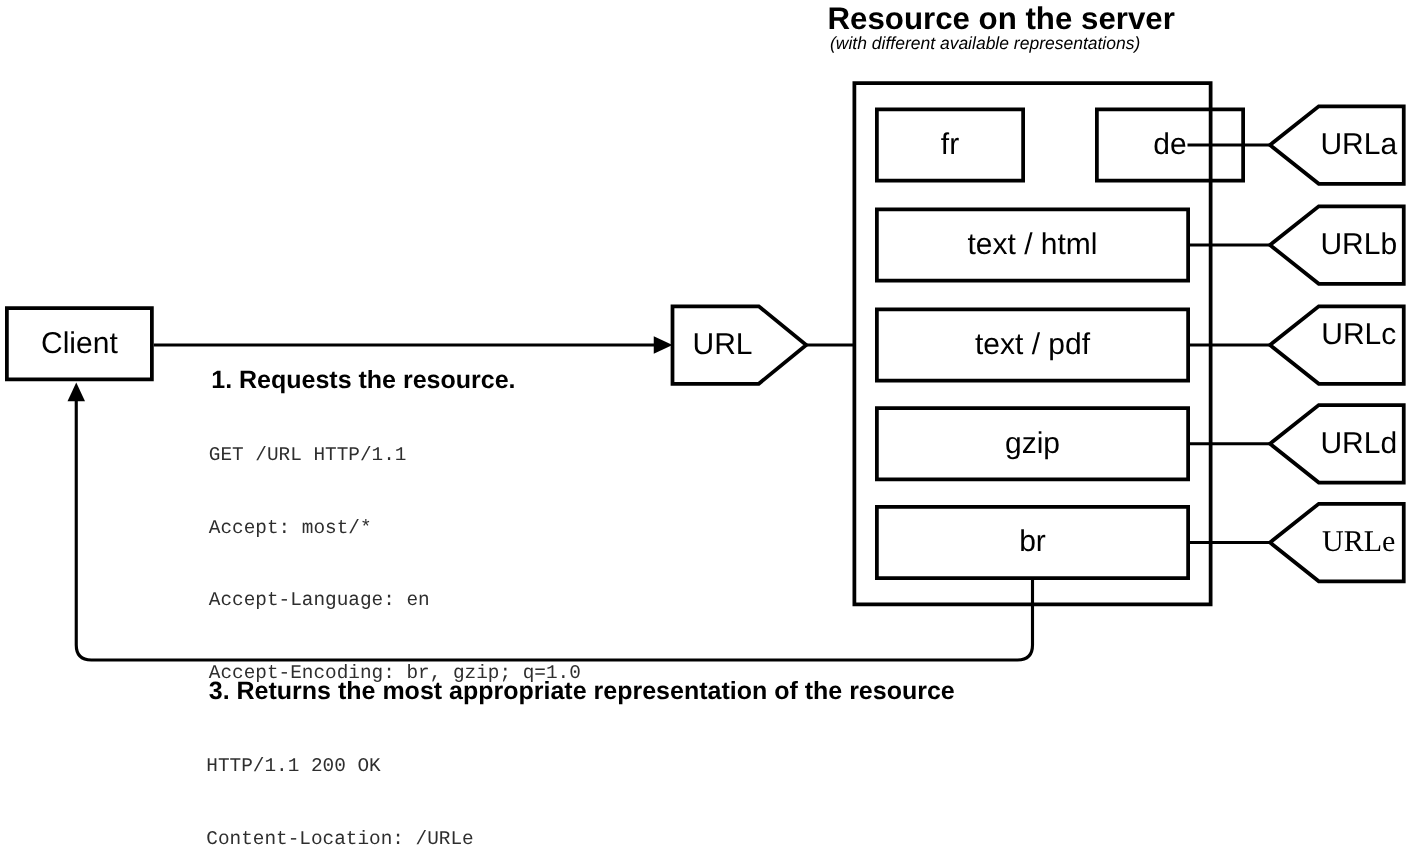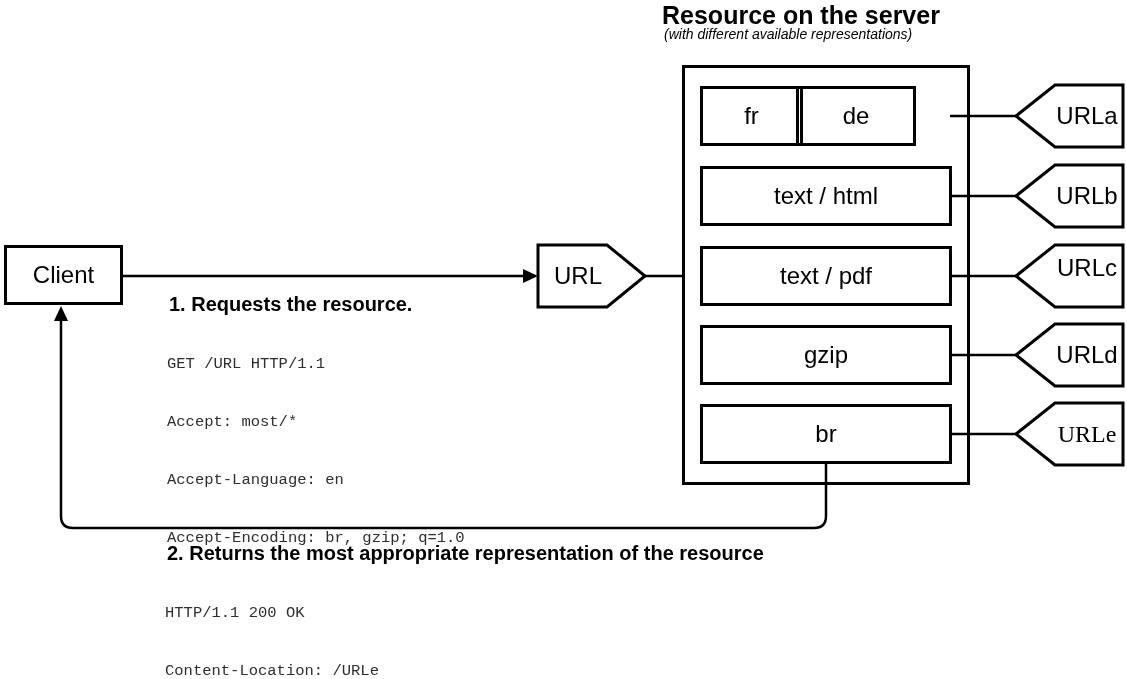--- a/index.html
+++ b/index.html
@@ -107,24 +107,24 @@
     <div class="diagram-subtitle">(with different available representations)</div>
 
     <div class="node-box" style="left:4px; top:245px; width:119px; height:60px;">
       <span class="node-label">Client</span>
     </div>
 
     <div class="shape-label" style="left:540px; top:245px; width:76px; height:62px;">URL</div>
 
     <div class="node-box" style="left:682px; top:65px; width:288px; height:420px;"></div>
 
-    <div class="node-box" style="left:700px; top:86px; width:103px; height:60px;">
+    <div class="node-box" style="left:700px; top:86px; width:120px; height:60px;">
       <span class="node-label">fr</span>
     </div>
-    <div class="node-box" style="left:796px; top:86px; width:120px; height:60px;">
+    <div class="node-box" style="left:876px; top:86px; width:120px; height:60px;">
       <span class="node-label">de</span>
     </div>
 
     <div class="node-box" style="left:700px; top:166px; width:252px; height:60px;">
       <span class="node-label">text / html</span>
     </div>
 
     <div class="node-box" style="left:700px; top:246px; width:252px; height:60px;">
       <span class="node-label">text / pdf</span>
     </div>
@@ -144,21 +144,21 @@
     <div class="shape-label" style="left:1051px; top:404px; width:72px; height:60px;font-family:Liberation Serif, serif;">URLe</div>
 
     <div class="step-heading" style="left:169px; top:295px;">1. Requests the resource.</div>
     <div class="code-block" style="left:167px; top:317px;">
       <div class="code-line">GET /URL HTTP/1.1</div>
       <div class="code-line">Accept: most/*</div>
       <div class="code-line">Accept-Language: en</div>
       <div class="code-line">Accept-Encoding: br, gzip; q=1.0</div>
     </div>
 
-    <div class="step-heading" style="left:167px; top:544px;">2. Returns the most appropriate representation of the resource</div>
+    <div class="step-heading" style="left:167px; top:544px;">3. Returns the most appropriate representation of the resource</div>
     <div class="code-block" style="left:165px; top:566px;">
       <div class="code-line">HTTP/1.1 200 OK</div>
       <div class="code-line">Content-Location: /URLe</div>
       
       
       
     </div>
 
   </div>
 </div>

